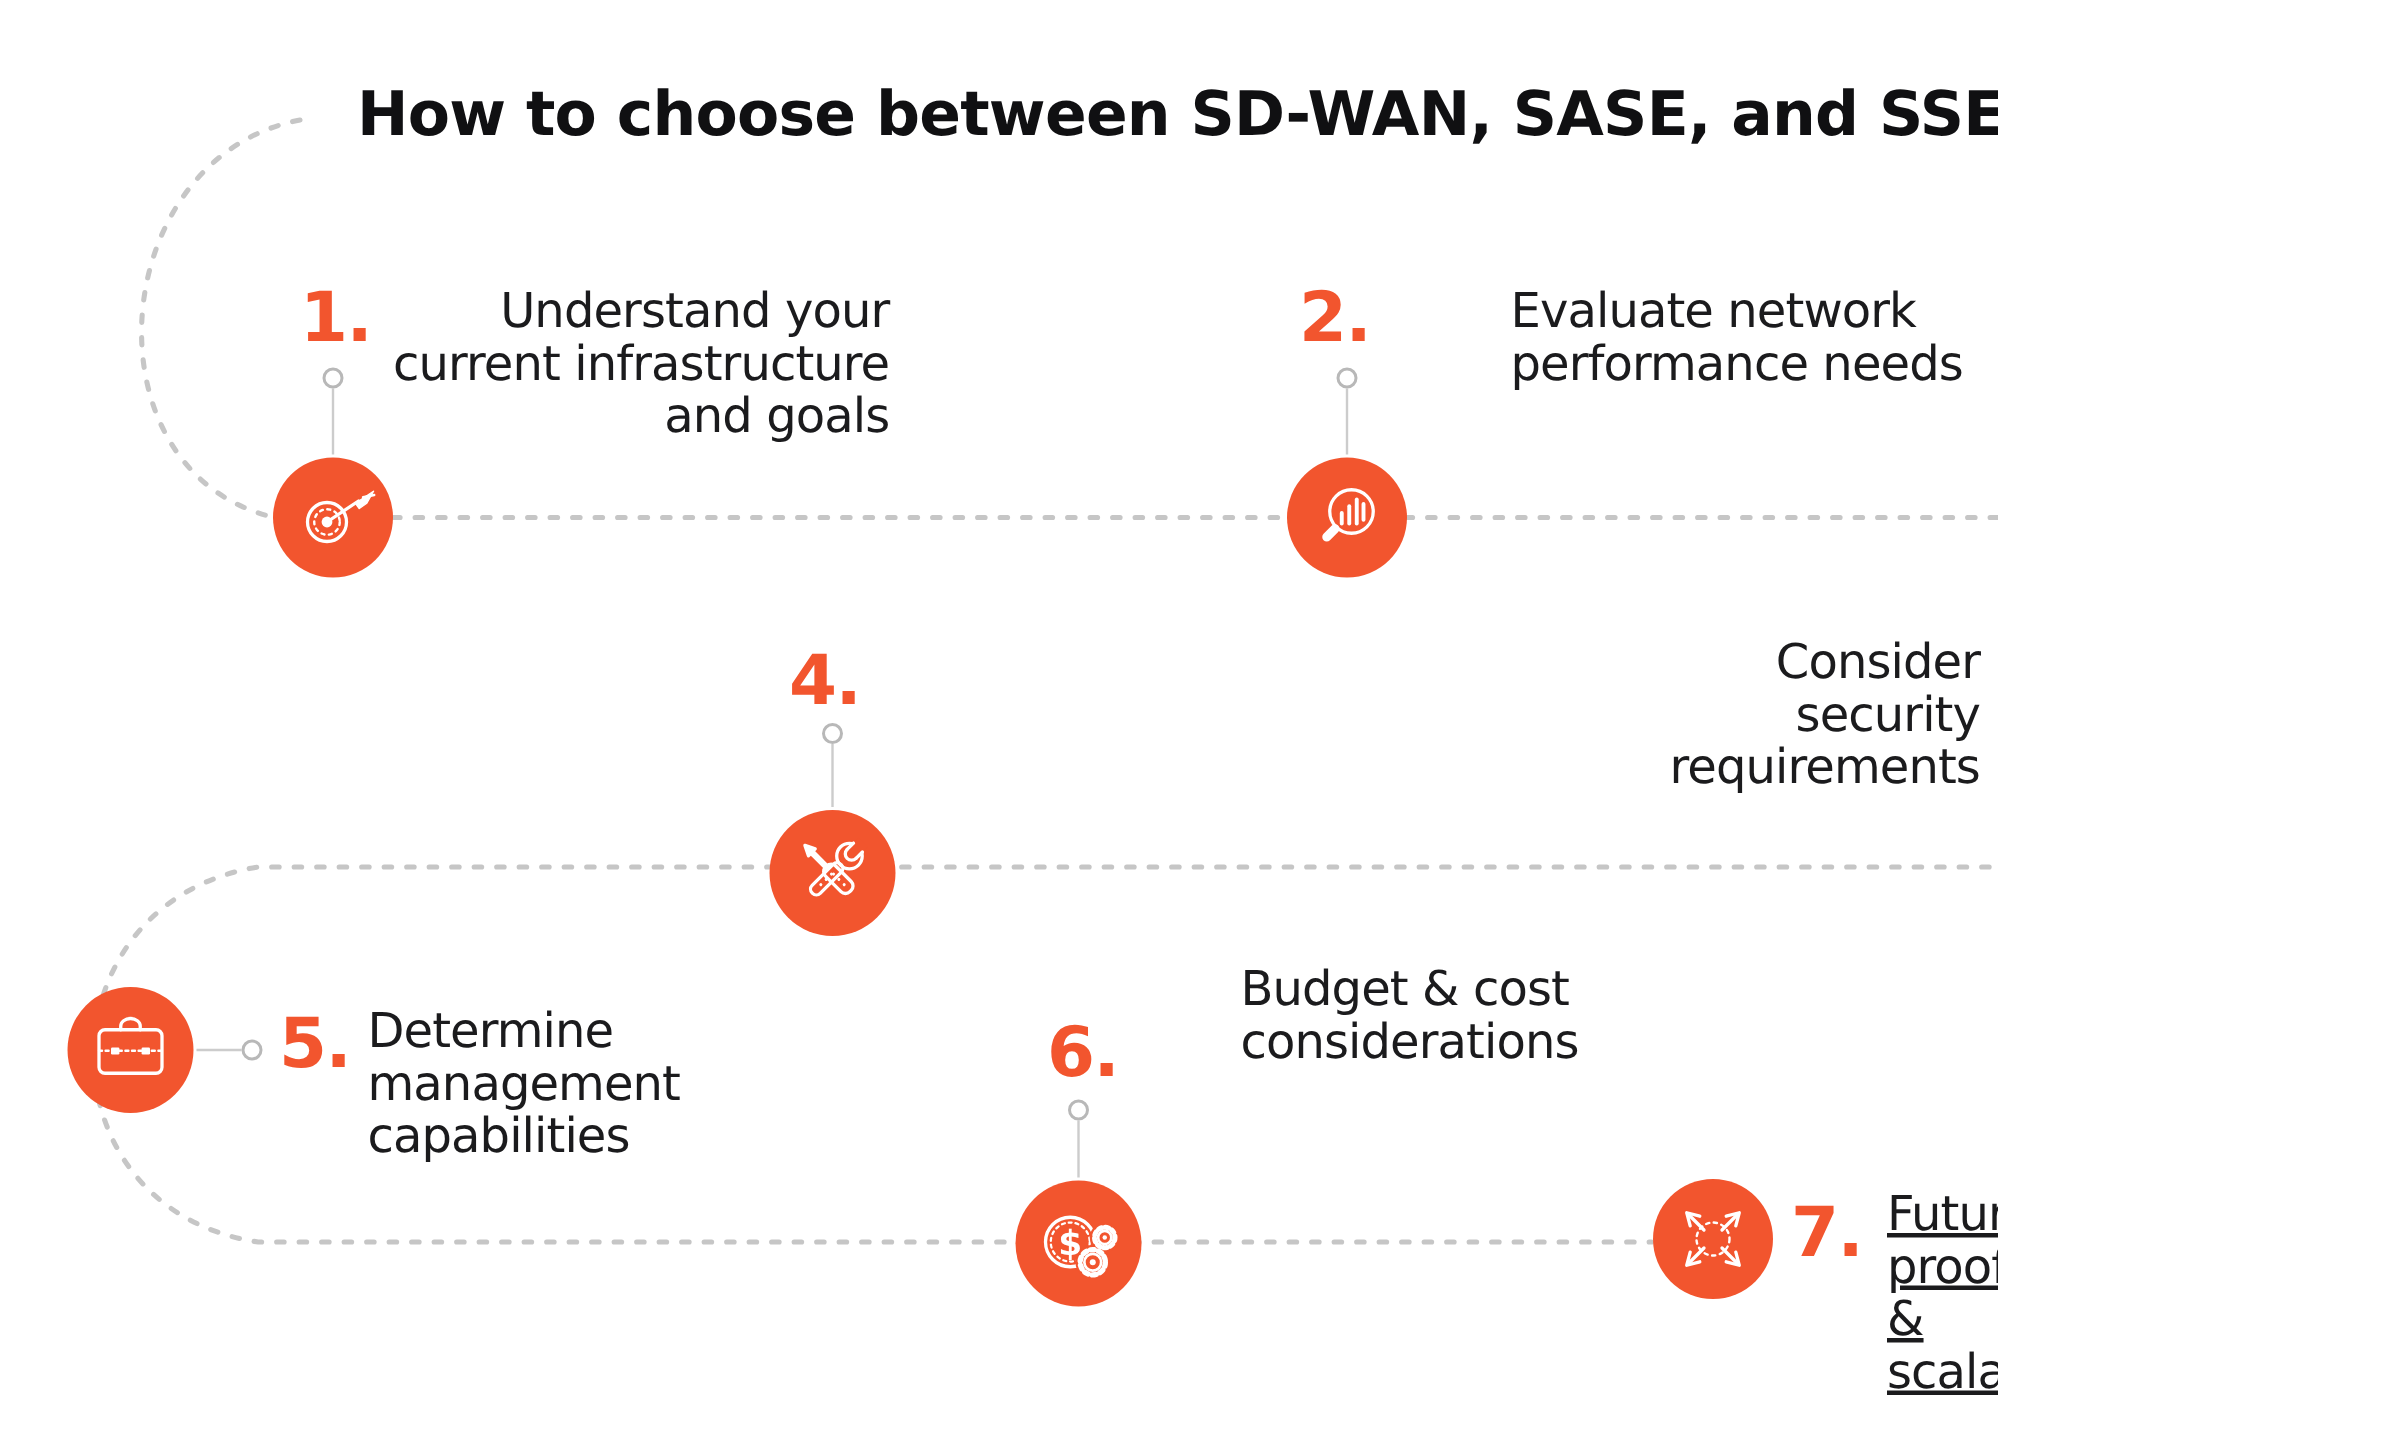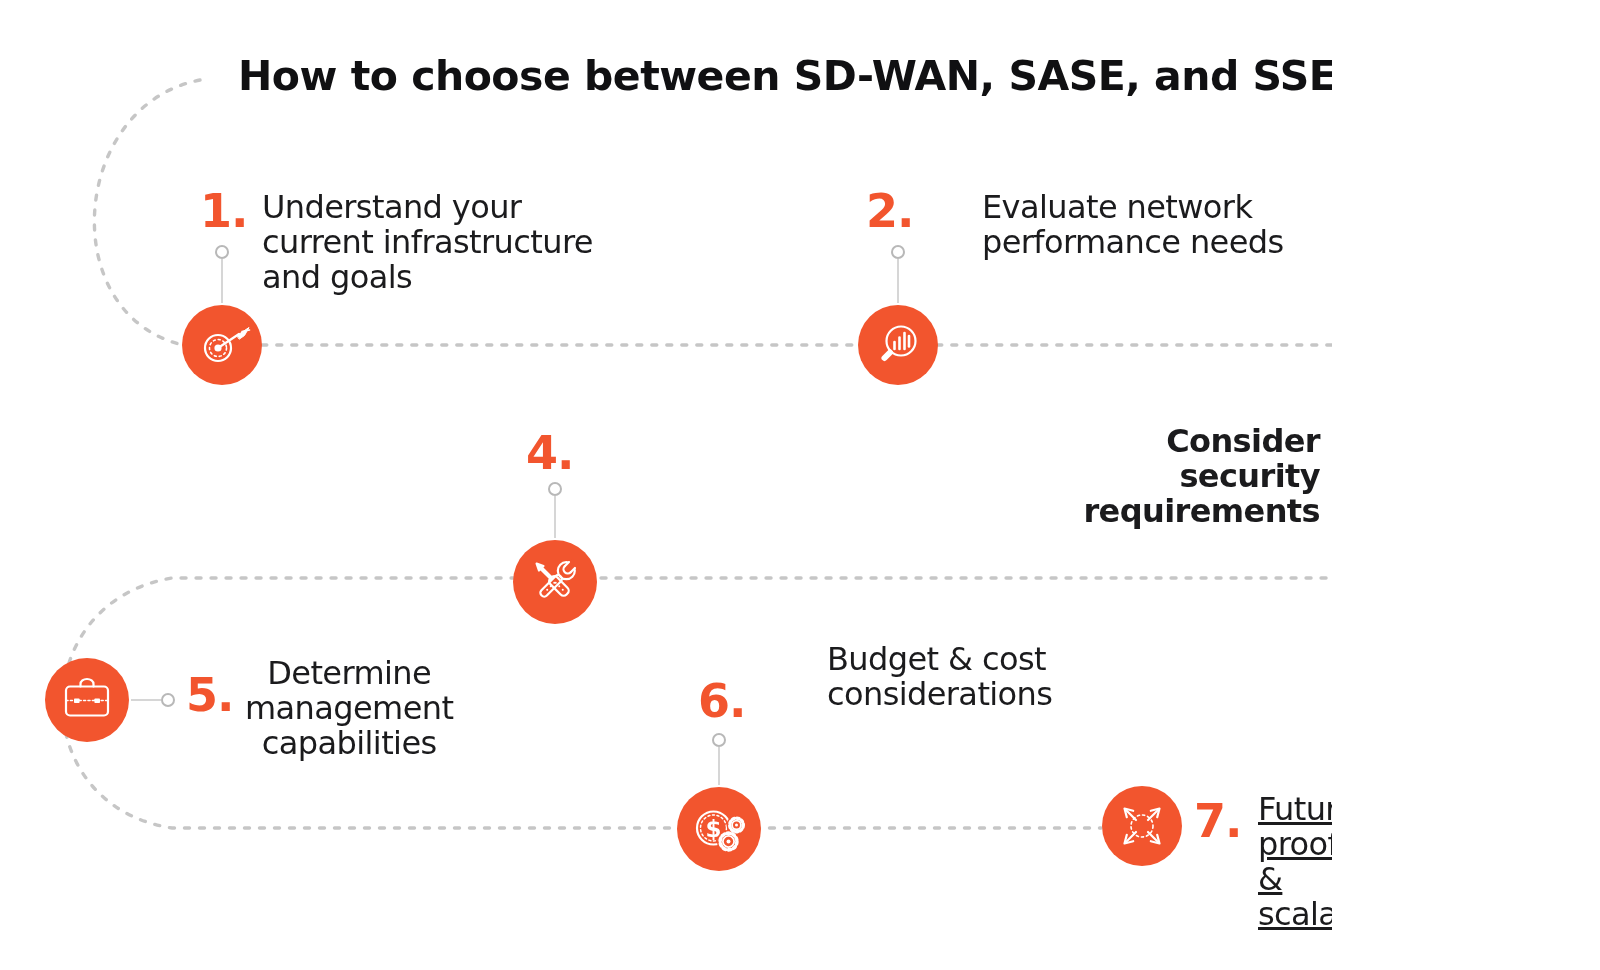--- a/index.html
+++ b/index.html
@@ -25,25 +25,25 @@
     white-space:pre-line;letter-spacing:-0.6px;z-index:5;
   }
   .icon-circle{
     position:absolute;border-radius:50%;background:var(--accent);
     display:flex;align-items:center;justify-content:center;z-index:4;
   }
   .c80{width:80px;height:80px;}
   .c84{width:84px;height:84px;}
   .path-layer{position:absolute;left:0;top:0;z-index:1;}
   
-  .n1{left:200px;top:188px;}   .l1{left:262px;top:190px;}
-  .n2{left:866px;top:188px;}   .l2{left:982px;top:190px;}
-  .n3{left:1348px;top:432px;}  .l3{left:1000px;top:424px;width:320px;text-align:right;font-weight:bold;}
+  .n1{left:200px;top:188px;}   .l1{left:262px;top:190px;text-align:right;}
+  .n2{left:866px;top:188px;}   .l2{left:1007px;top:190px;}
+  .n3{left:1348px;top:432px;}  .l3{left:1000px;top:424px;width:320px;text-align:right;}
   .n4{left:526px;top:430px;}   .l4{left:610px;top:428px;}
-  .n5{left:186px;top:672px;}   .l5{left:245px;top:656px;text-align:center;}
+  .n5{left:186px;top:672px;}   .l5{left:245px;top:670px;}
   .n6{left:698px;top:678px;}   .l6{left:783px;top:642px;margin-left:44px;}
   .n7{left:1194px;top:798px;}  .l7{left:1258px;top:792px;text-decoration:underline;}
   .ic1{left:182px;top:305px;}
   .ic2{left:858px;top:305px;}
   .ic3{left:1468px;top:416px;}
   .ic4{left:513px;top:540px;}
   .ic5{left:45px;top:658px;}
   .ic6{left:677px;top:787px;}
   .ic7{left:1102px;top:786px;}
   .glyph{stroke:#fff;fill:none;stroke-width:2.2;stroke-linecap:round;stroke-linejoin:round;}

